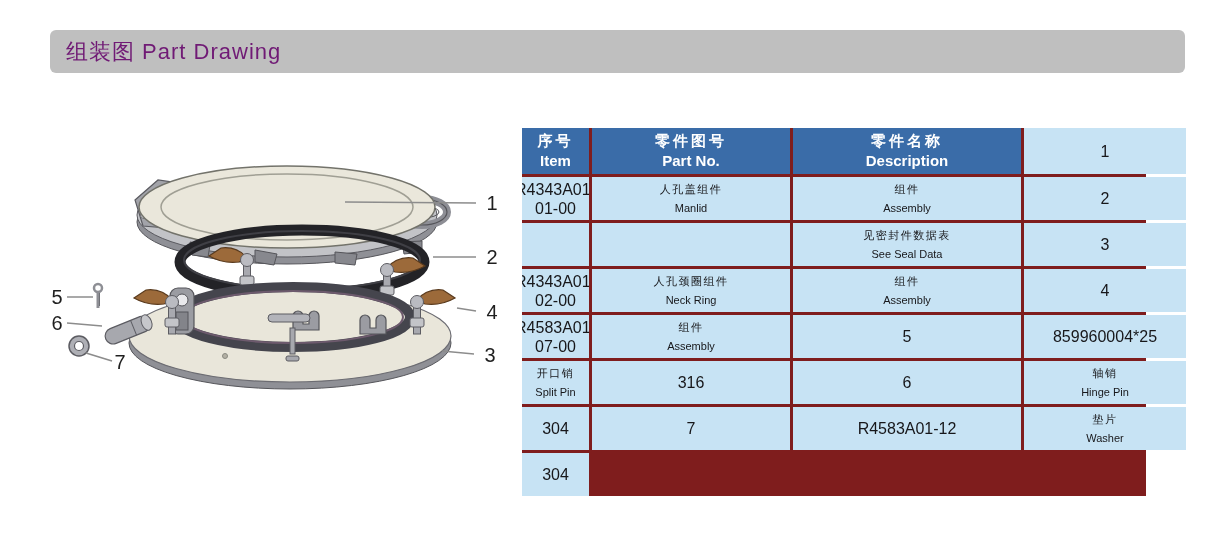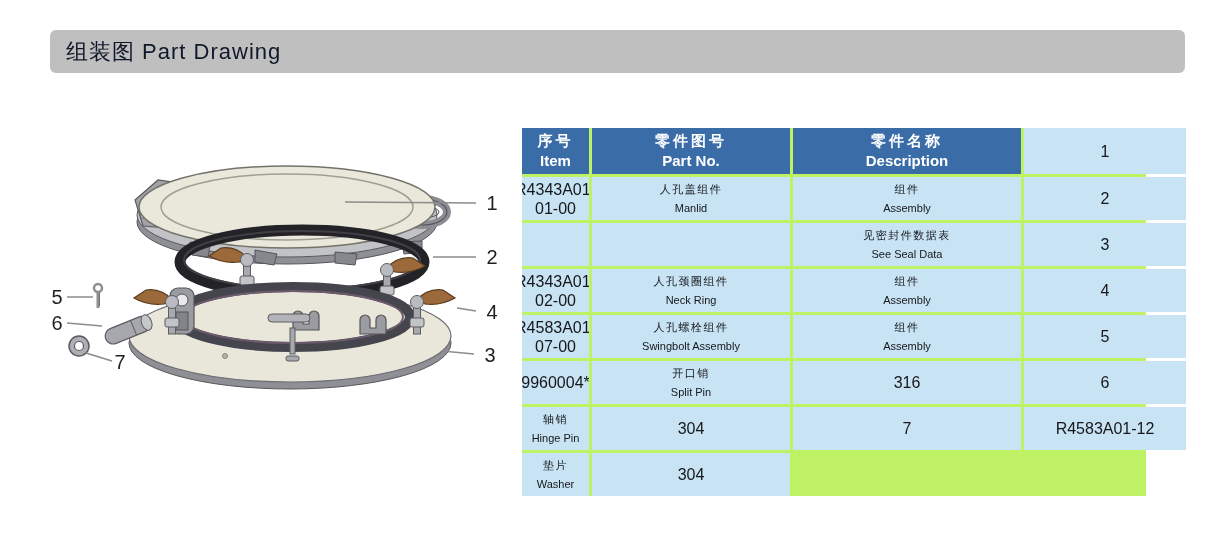--- a/index.html
+++ b/index.html
@@ -6,32 +6,32 @@
   body{
     width:1230px;height:534px;position:relative;overflow:hidden;
     background:#ffffff;
     font-family:"Liberation Sans","DejaVu Sans",sans-serif;
   }
   
   .banner{
     position:absolute;left:50px;top:30px;width:1135px;height:43px;
     background:#bfbfbf;border-radius:6px;
     display:flex;align-items:center;box-sizing:border-box;padding-left:16px;
-    font-size:22px;color:#0f172a;letter-spacing:1px;
+    font-size:22px;color:#701a75;letter-spacing:1px;
   }
   
   .drawing{position:absolute;left:40px;top:160px;width:475px;height:255px;}
   .callout-num{font-size:20px;fill:#1f1f1f;font-family:"Liberation Sans","DejaVu Sans",sans-serif;}
   
   .parts-table{
     position:absolute;left:522px;top:128px;width:624px;
     display:grid;
     grid-template-columns:67px 198px 228px 162px;
     grid-template-rows:46px repeat(7,43px);
-    gap:3px;background:#bef264;
+    gap:3px;background:#7f1d1d;
   }
   .cell{
     display:flex;flex-direction:column;align-items:center;justify-content:center;
     text-align:center;overflow:hidden;
   }
   .cell.head{background:#3a6ca8;color:#ffffff;font-weight:700;font-size:15px;line-height:20px;}
   .cell.body{background:#c7e3f4;color:#17171a;font-size:11px;line-height:19px;}
   .cell .cn{letter-spacing:1.5px;}
   .cell.head .cn{letter-spacing:3px;}
   .cell.body.mono-line{font-size:16px;}
@@ -182,24 +182,20 @@
     <div class="en">Neck Ring</div>
   </div>
   <div class="cell body">
     <div class="cn">组件</div>
     <div class="en">Assembly</div>
   </div>
 
   <div class="cell body mono-line">4</div>
   <div class="cell body mono-line">R4583A01-07-00</div>
   <div class="cell body">
-    <div class="cn">人孔螺栓组件</div>
-    <div class="en">Swingbolt Assembly</div>
-  </div>
-  <div class="cell body">
     <div class="cn">组件</div>
     <div class="en">Assembly</div>
   </div>
 
   <div class="cell body mono-line">5</div>
   <div class="cell body mono-line">859960004*25</div>
   <div class="cell body">
     <div class="cn">开口销</div>
     <div class="en">Split Pin</div>
   </div>

